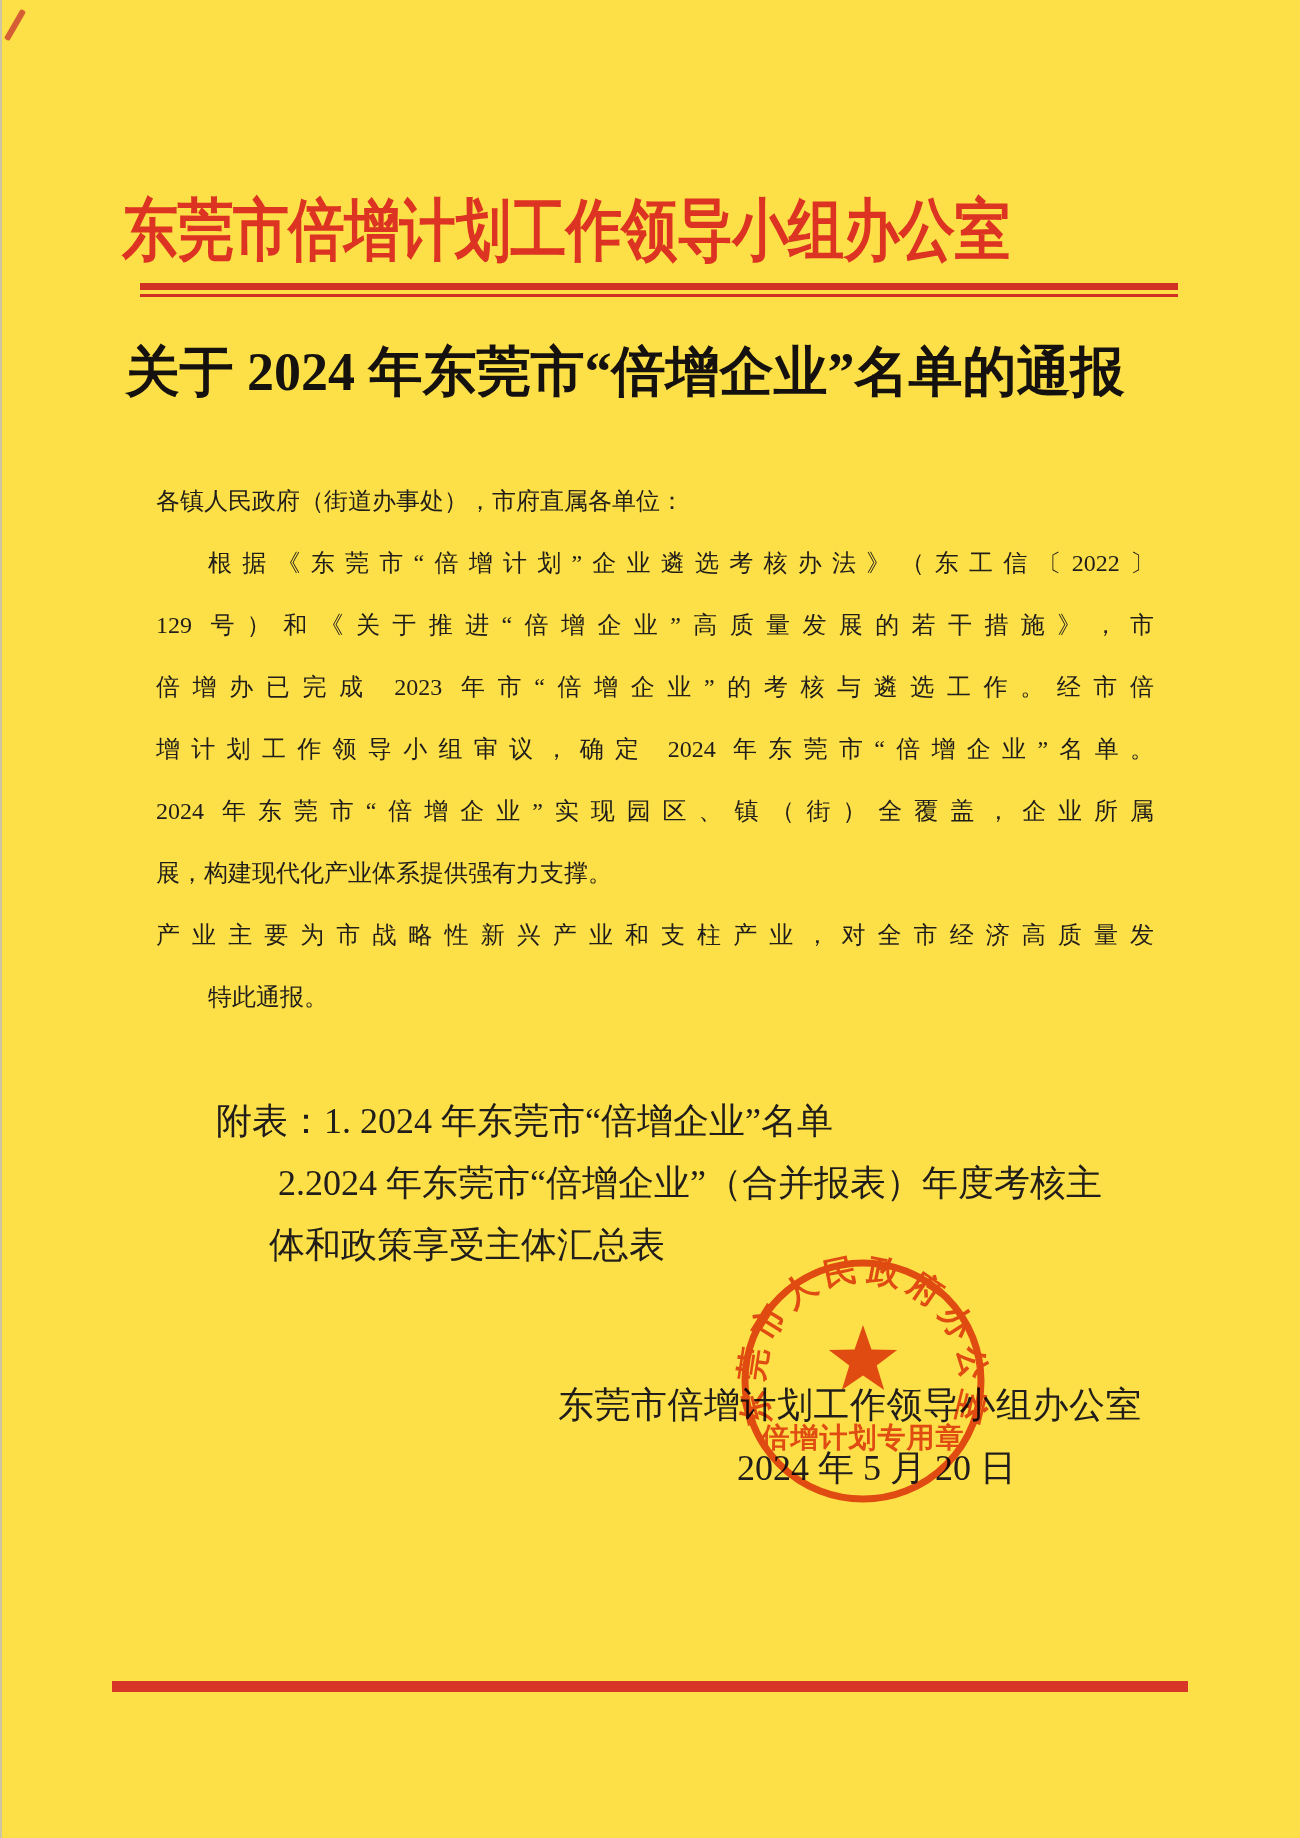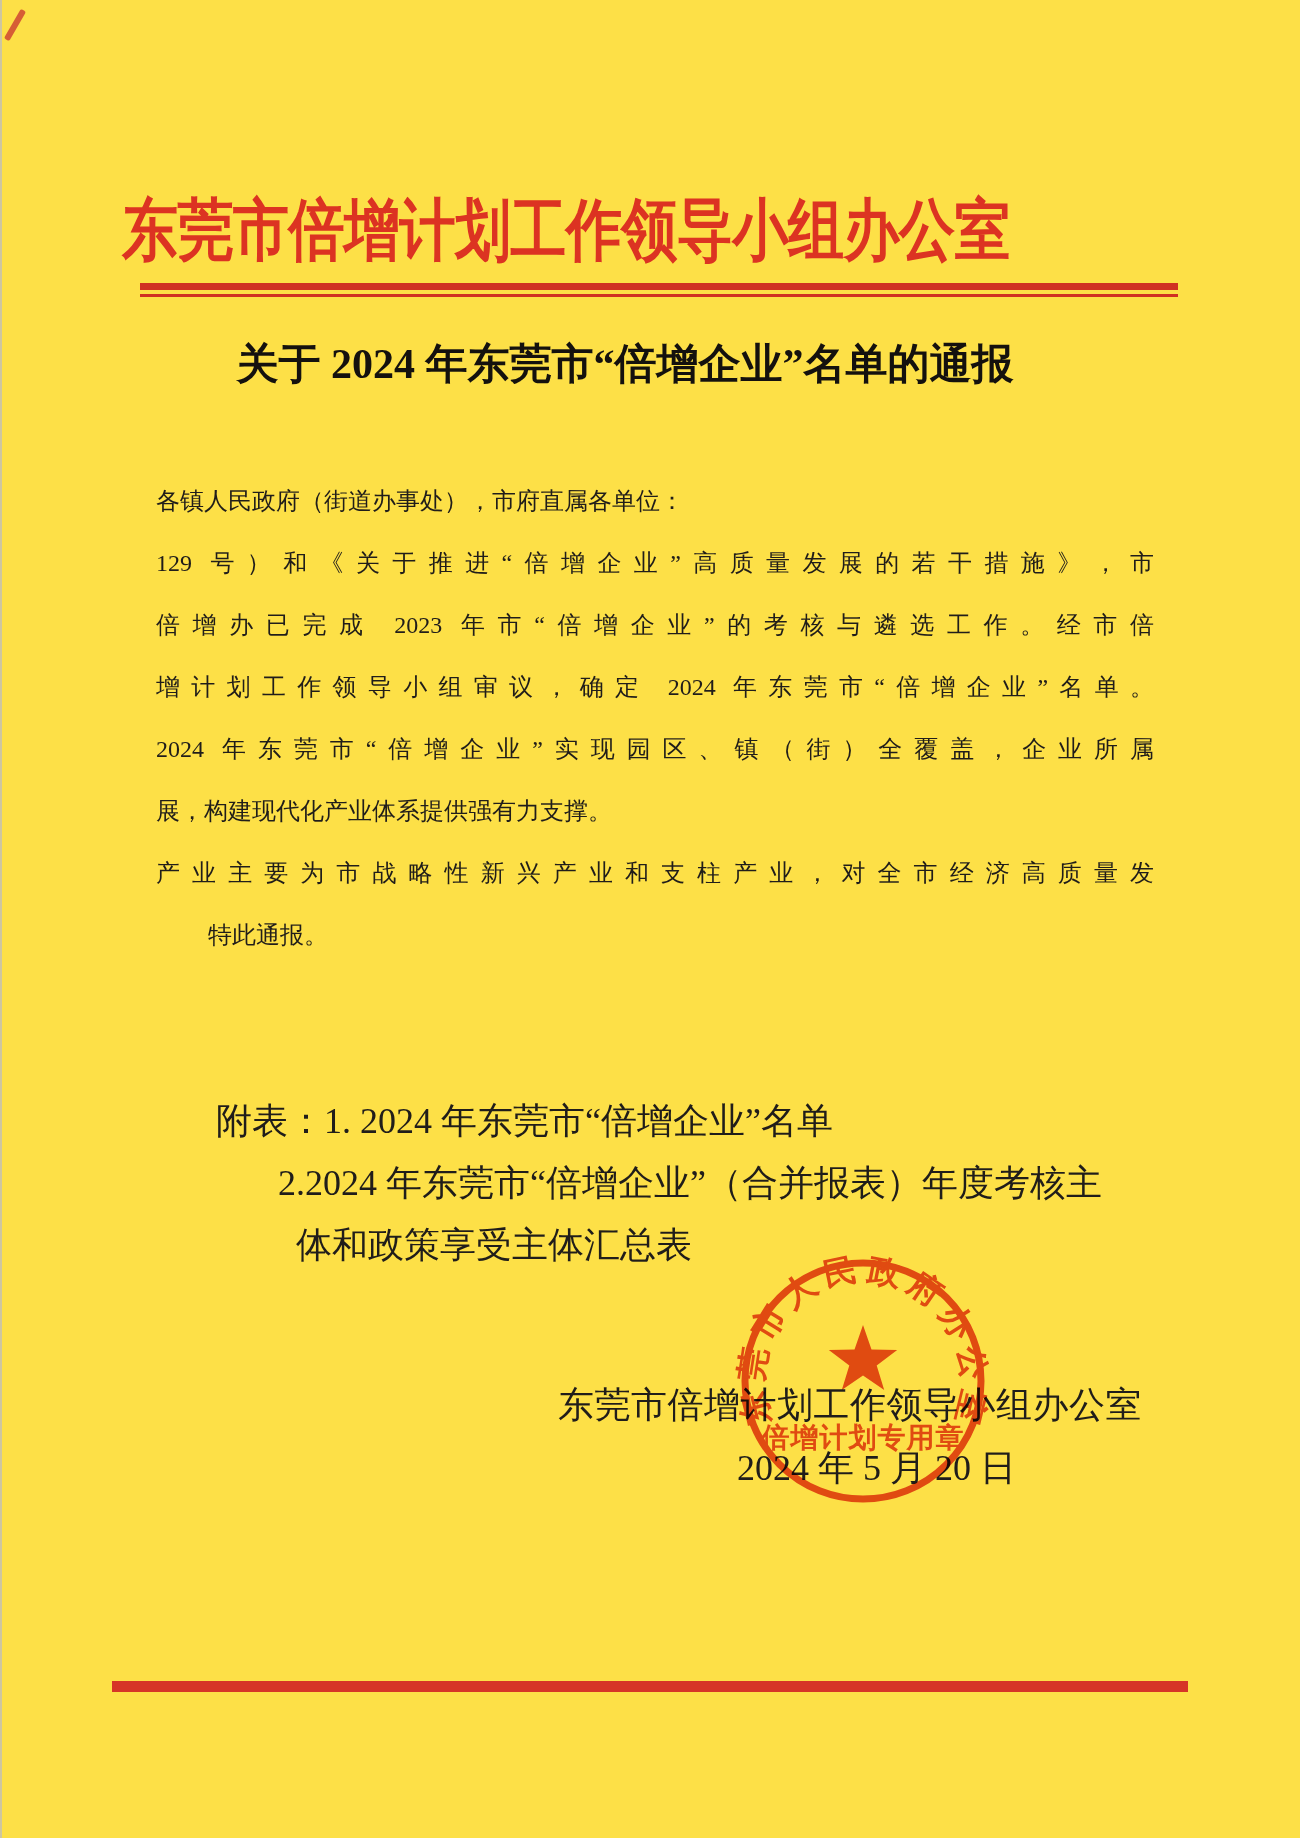--- a/index.html
+++ b/index.html
@@ -24,36 +24,36 @@
     position:absolute; left:122px; top:186px;
     font-size:56px; font-weight:700; letter-spacing:-0.5px;
     color:#dc3322; white-space:nowrap;
     transform:scaleY(1.2); transform-origin:left top;
   }
   .rule { position:absolute; left:140px; width:1038px; background:#d03122; }
   .rule-thick { top:283px; height:7px; }
   .rule-thin  { top:294px; height:3px; }
   .doc-title {
     position:absolute; left:0; top:336px; width:1250px; margin:0;
-    text-align:center; font-size:42px; font-weight:700; color:#14110e;
+    text-align:center; font-size:54px; font-weight:700; color:#14110e;
     white-space:nowrap;
   }
   .body-block {
     position:absolute; left:156px; top:470px; width:998px;
     font-size:24px;
   }
   .bline { height:62px; line-height:62px; white-space:nowrap; }
   .bline.just { white-space:normal; text-align:justify; text-align-last:justify; }
   .indent { text-indent:52px; }
   .attach-block {
     position:absolute; left:216px; top:1090px; font-size:36px;
   }
   .aline { height:62px; line-height:62px; white-space:nowrap; }
   .aline.a2 { margin-left:62px; }
-  .aline.a3 { margin-left:80px; }
+  .aline.a3 { margin-left:53px; }
   .signature {
     position:absolute; left:558px; top:1383px;
     font-size:36px; line-height:44px; letter-spacing:.5px; white-space:nowrap;
   }
   .date {
     position:absolute; left:737px; top:1446px;
     font-size:36px; line-height:44px; white-space:nowrap;
   }
   .stamp {
     position:absolute; left:733px; top:1251px;
@@ -75,20 +75,21 @@
 
   <div class="letterhead">东莞市倍增计划工作领导小组办公室</div>
 
   <div class="rule rule-thick"></div>
   <div class="rule rule-thin"></div>
 
   <h1 class="doc-title">关于 2024 年东莞市“倍增企业”名单的通报</h1>
 
   <div class="body-block">
     <div class="bline">各镇人民政府（街道办事处），市府直属各单位：</div>
+    <div class="bline just indent">根据《东莞市“倍增计划”企业遴选考核办法》（东工信〔2022〕</div>
     <div class="bline just">129 号）和《关于推进“倍增企业”高质量发展的若干措施》，市</div>
     <div class="bline just">倍增办已完成 2023 年市“倍增企业”的考核与遴选工作。经市倍</div>
     <div class="bline just">增计划工作领导小组审议，确定 2024 年东莞市“倍增企业”名单。</div>
     <div class="bline just">2024 年东莞市“倍增企业”实现园区、镇（街）全覆盖，企业所属</div>
     <div class="bline">展，构建现代化产业体系提供强有力支撑。</div>
     <div class="bline just">产业主要为市战略性新兴产业和支柱产业，对全市经济高质量发</div>
     <div class="bline indent">特此通报。</div>
   </div>
 
   <div class="attach-block">

